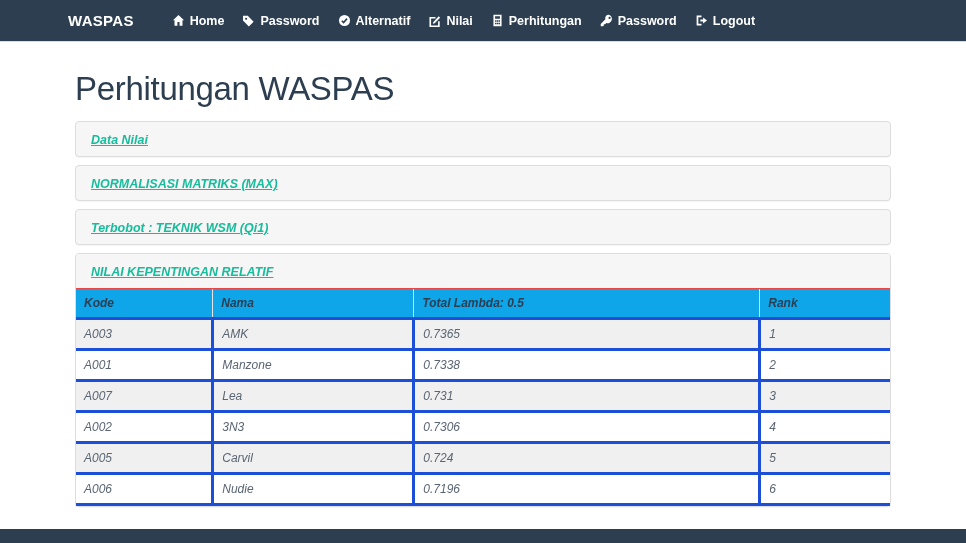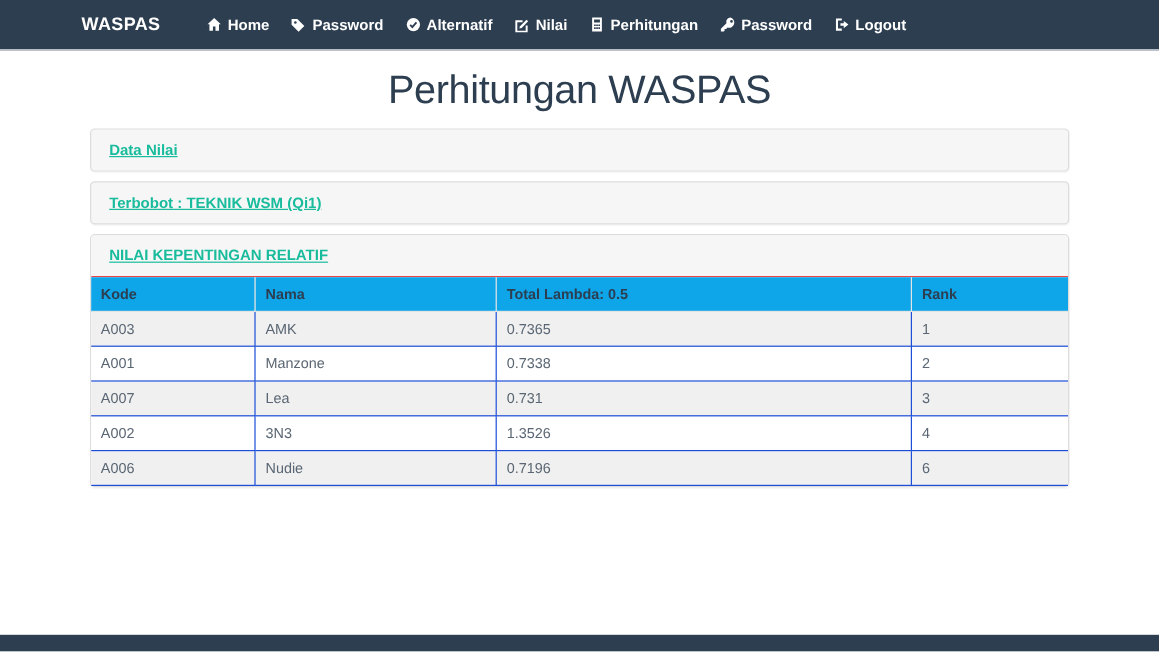--- a/index.html
+++ b/index.html
@@ -27,28 +27,29 @@
     display:flex; align-items:center; gap:5px;
     color:#ffffff; font-size:12.5px; font-weight:600;
     cursor:pointer; white-space:nowrap;
   }
   .nav-item svg, .btn-print svg { display:block; }
 
   
   .container { width:816px; margin:0 auto; }
   .page-title {
     font-size:33px; font-weight:500; color:#2c3e50;
-    margin:14px 0 13px; letter-spacing:-0.3px;text-align:center;
+    margin:28px 0 13px; letter-spacing:-0.3px;
   }
 
   
   .panel {
     background:#f6f6f6; border:1px solid #dddddd;
     border-radius:4px; margin-bottom:8px;
     box-shadow:0 1px 1px rgba(0,0,0,0.04);
+    font-style:italic;
   }
   .panel-heading { padding:8px 15px; }
   .panel-link {
     color:#18bc9c; font-size:12.5px; font-weight:700;
     text-decoration:underline; cursor:pointer;
   }
   .panel.expanded { background:#ffffff; }
   .panel.expanded .panel-heading {
     background:#f6f6f6; border-bottom:1px solid #ef4444;
     border-radius:3px 3px 0 0;
@@ -57,21 +58,21 @@
   
   table.result {
     width:100%; border-collapse:collapse;
     font-size:12px; color:#5a6673; background:#ffffff;
   }
   table.result th {
     text-align:left; font-weight:700; color:#2c3e50;
     padding:7px 8px; border:1px solid #e4e4e4; border-top:none;
     background:#0ea5e9;
   }
-  table.result td { padding:7px 8px; border:1px solid #1d4ed8; }
+  table.result td { padding:7px 8px; border:3px solid #1d4ed8; }
   table.result th:first-child, table.result td:first-child { border-left:none; }
   table.result th:last-child,  table.result td:last-child  { border-right:none; }
   table.result tbody tr:nth-child(odd) { background:#f0f0f0; }
 
   .col-kode { width:16.8%; } .col-nama { width:24.7%; }
   .col-lambda { width:42.5%; } .col-rank { width:16%; }
 
   
   .footer {
     position:absolute; left:0; bottom:0;
@@ -156,20 +157,25 @@
 
 <div class="container">
   <h1 class="page-title">Perhitungan WASPAS</h1>
 
   <div class="panel">
     <div class="panel-heading">
       <a class="panel-link">Data Nilai</a>
     </div>
   </div>
 
+  <div class="panel">
+    <div class="panel-heading">
+      <a class="panel-link">NORMALISASI MATRIKS (MAX)</a>
+    </div>
+  </div>
 
   <div class="panel">
     <div class="panel-heading">
       <a class="panel-link">Terbobot : TEKNIK WSM (Qi1)</a>
     </div>
   </div>
 
 
   <div class="panel expanded">
     <div class="panel-heading">
@@ -206,22 +212,28 @@
         </tr>
         <tr>
           <td>A007</td>
           <td>Lea</td>
           <td>0.731</td>
           <td>3</td>
         </tr>
         <tr>
           <td>A002</td>
           <td>3N3</td>
-          <td>1.3526</td>
+          <td>0.7306</td>
           <td>4</td>
+        </tr>
+        <tr>
+          <td>A005</td>
+          <td>Carvil</td>
+          <td>0.724</td>
+          <td>5</td>
         </tr>
         <tr>
           <td>A006</td>
           <td>Nudie</td>
           <td>0.7196</td>
           <td>6</td>
         </tr>
       </tbody>
     </table>
 

